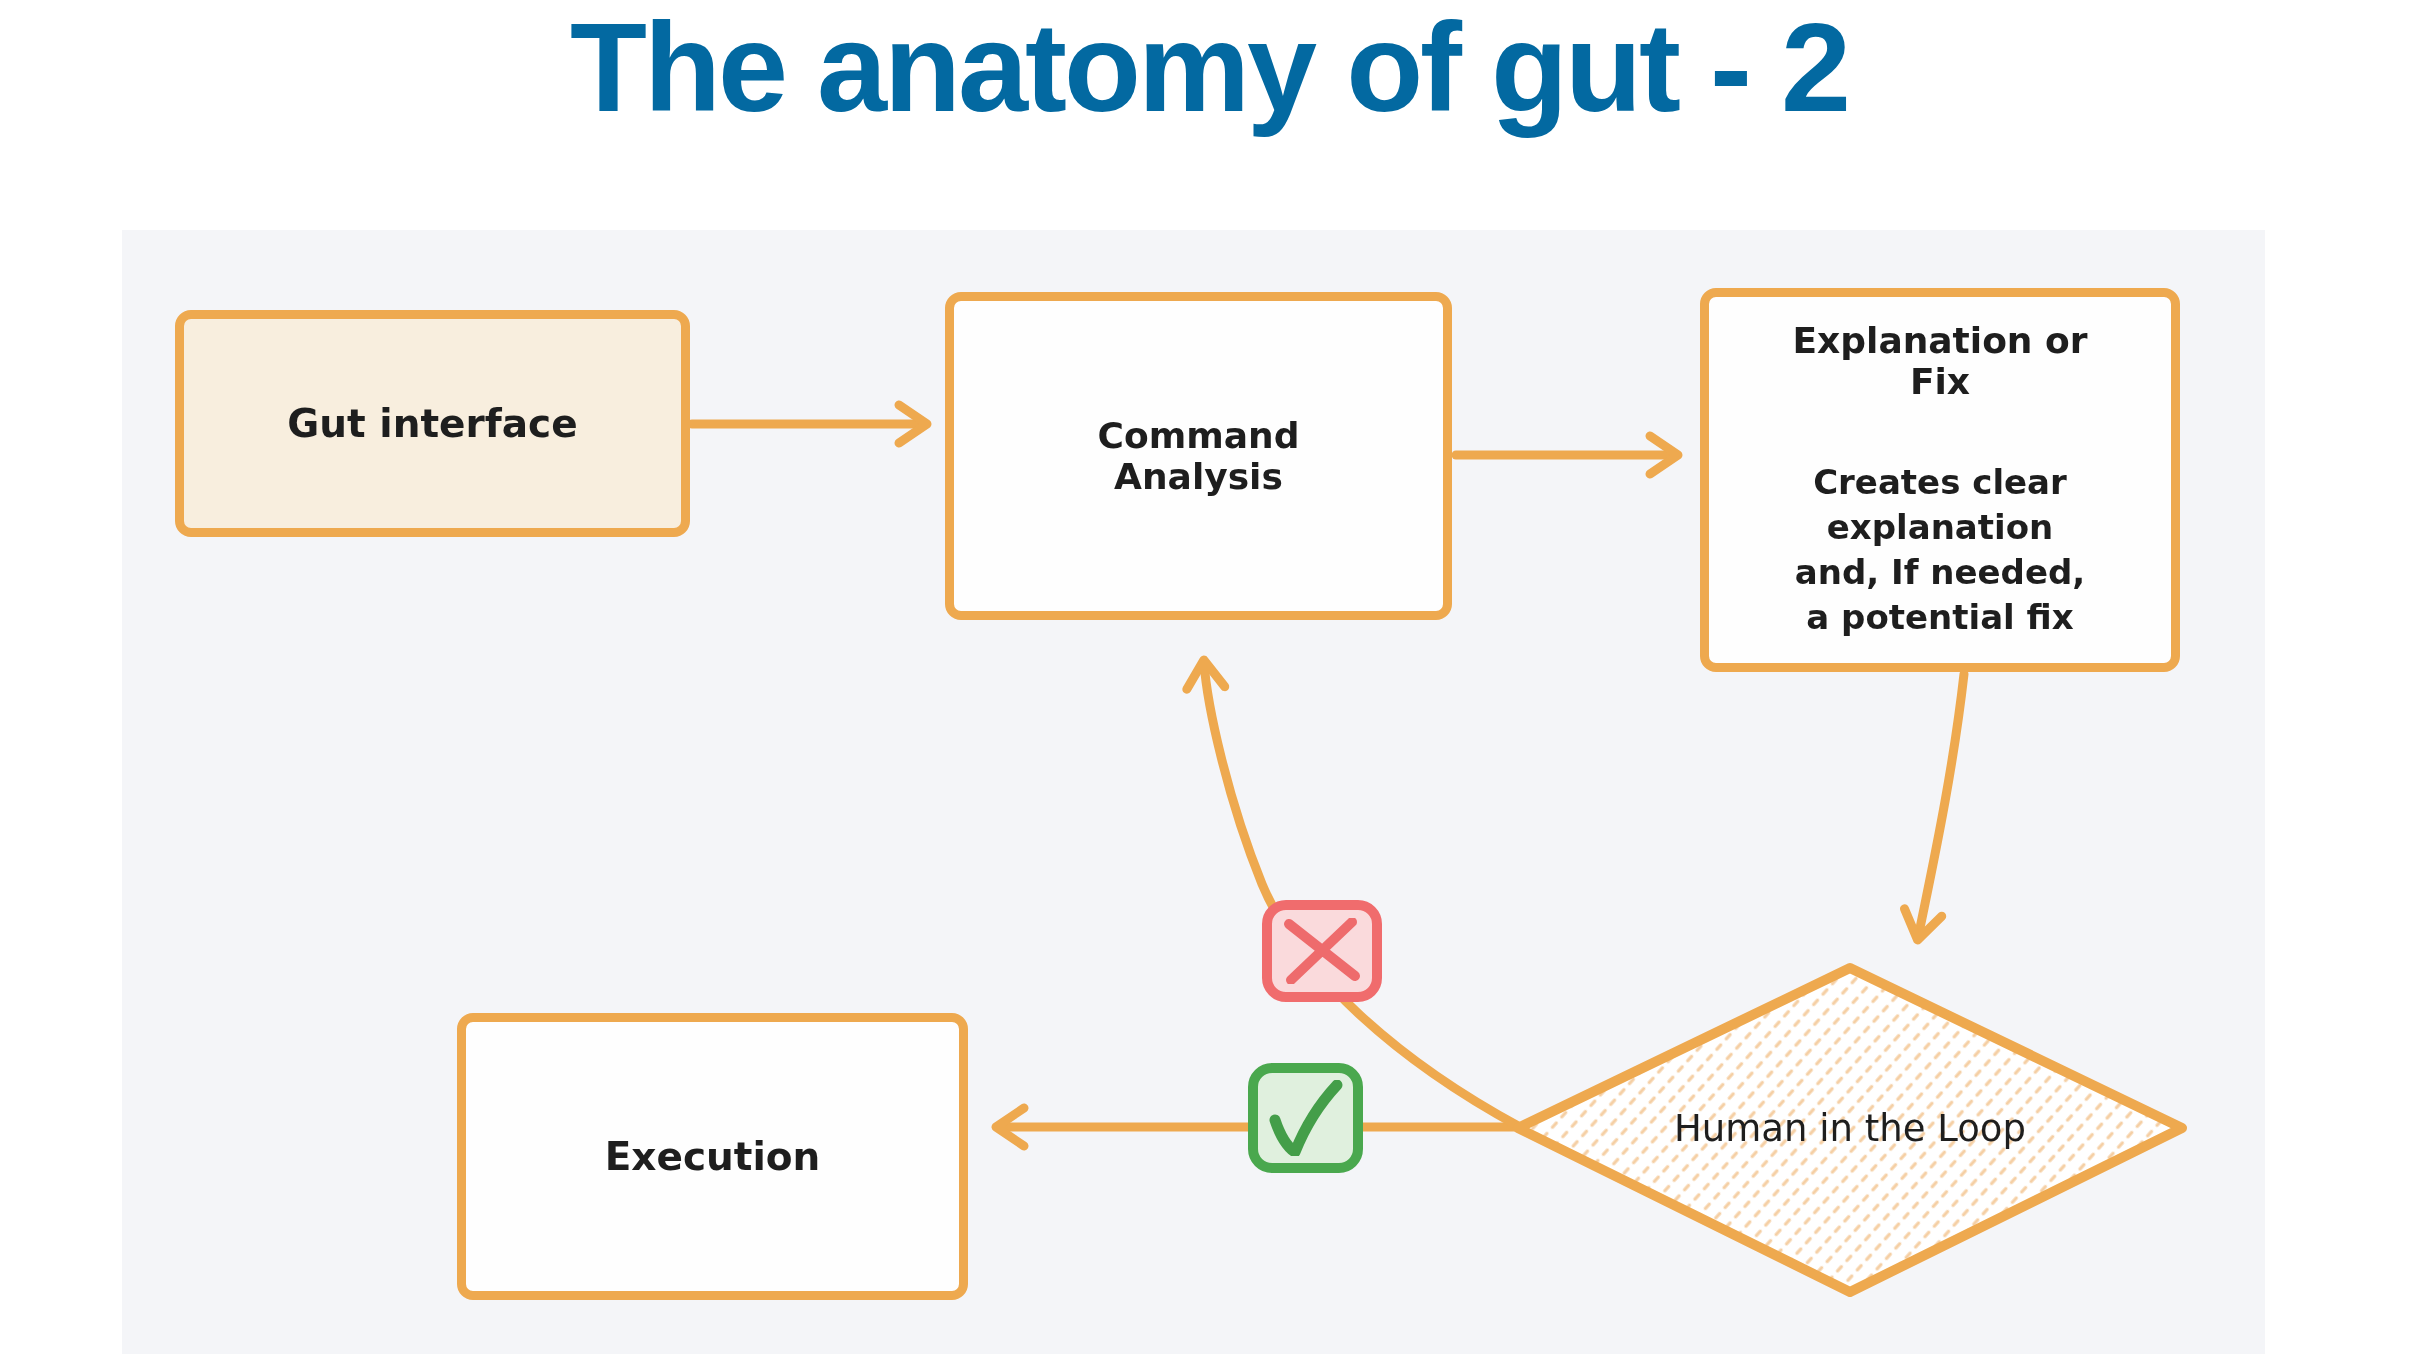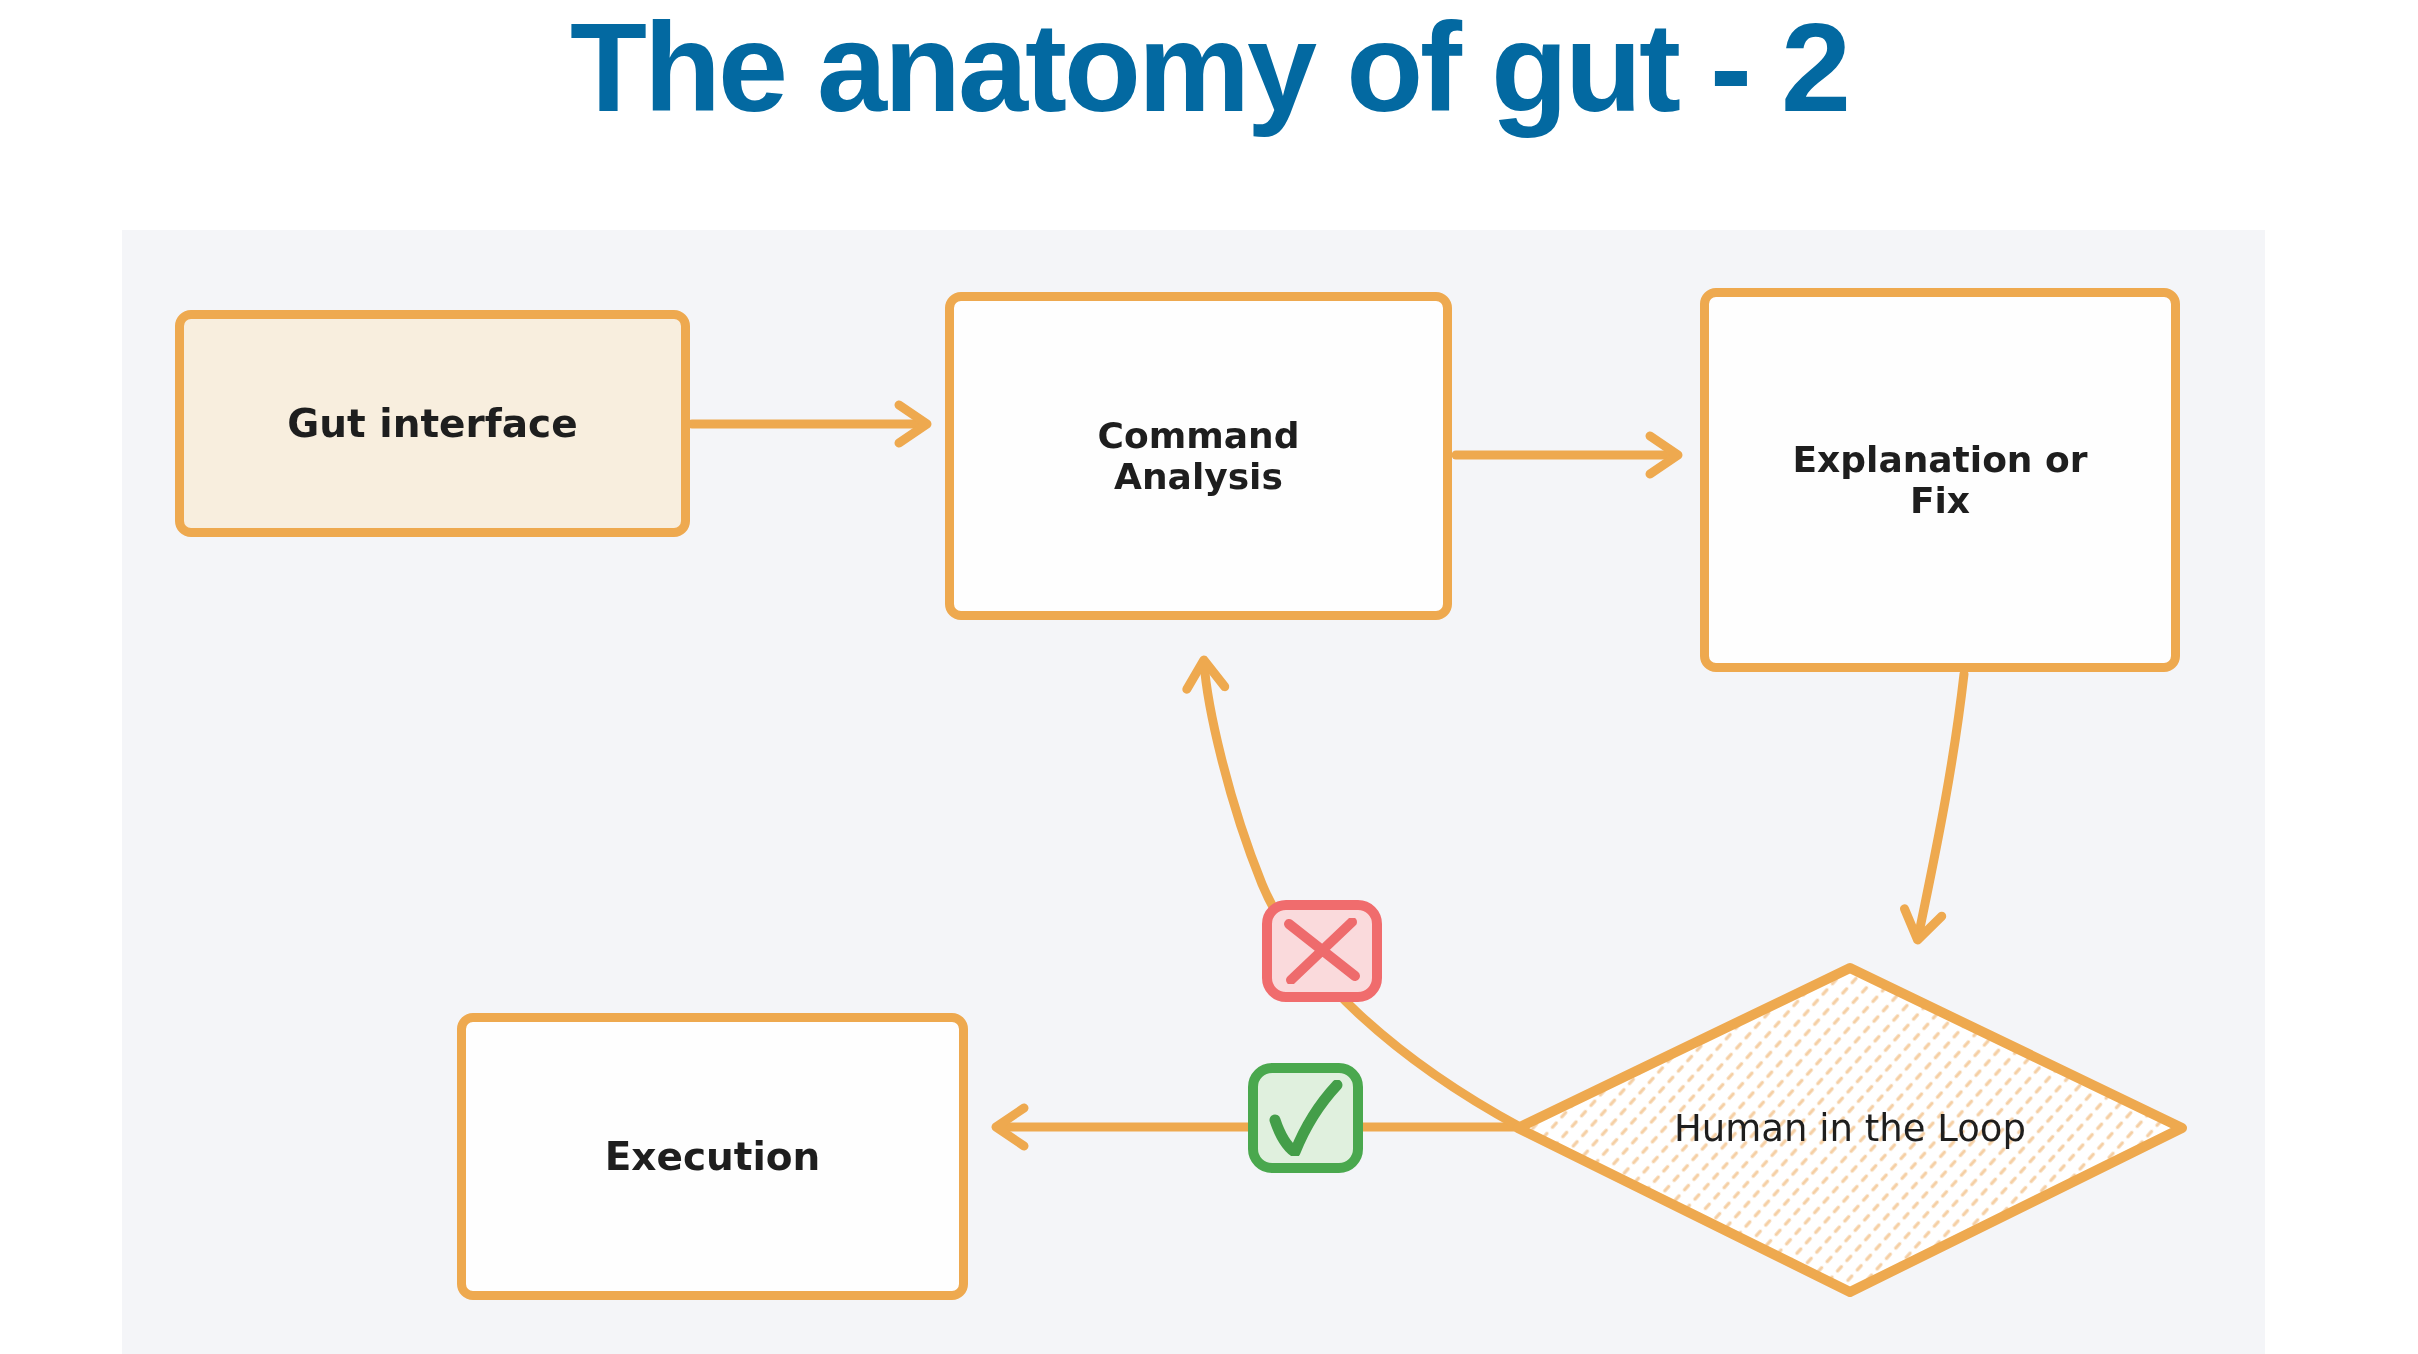--- a/index.html
+++ b/index.html
@@ -117,20 +117,21 @@
 <div class="node" id="gut-box">
   <div class="node-label">Gut interface</div>
 </div>
 
 <div class="node" id="command-box">
   <div class="node-title">Command Analysis</div>
 </div>
 
 <div class="node" id="explain-box">
   <div class="node-title">Explanation or Fix</div>
+  <div class="node-body">Creates clear explanation and, If needed, a potential fix</div>
 </div>
 
 <div class="node" id="execution-box">
   <div class="node-label">Execution</div>
 </div>
 
 <div class="diamond-label">Human in the Loop</div>
 
 <div class="badge" id="reject-badge">
   <svg width="82" height="66" viewBox="0 0 82 66">

